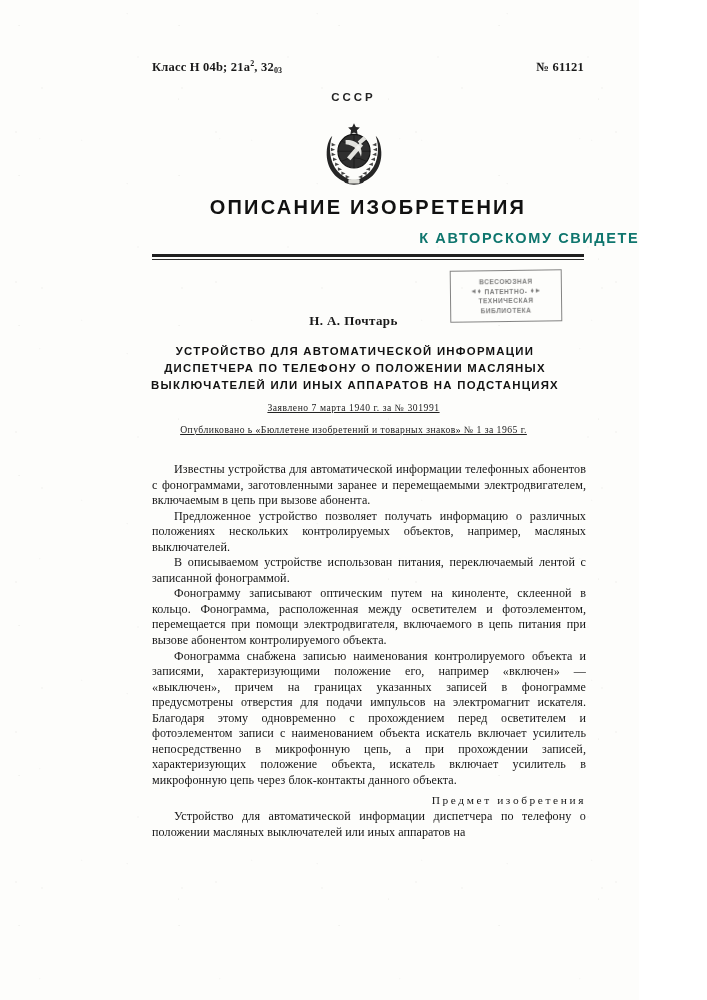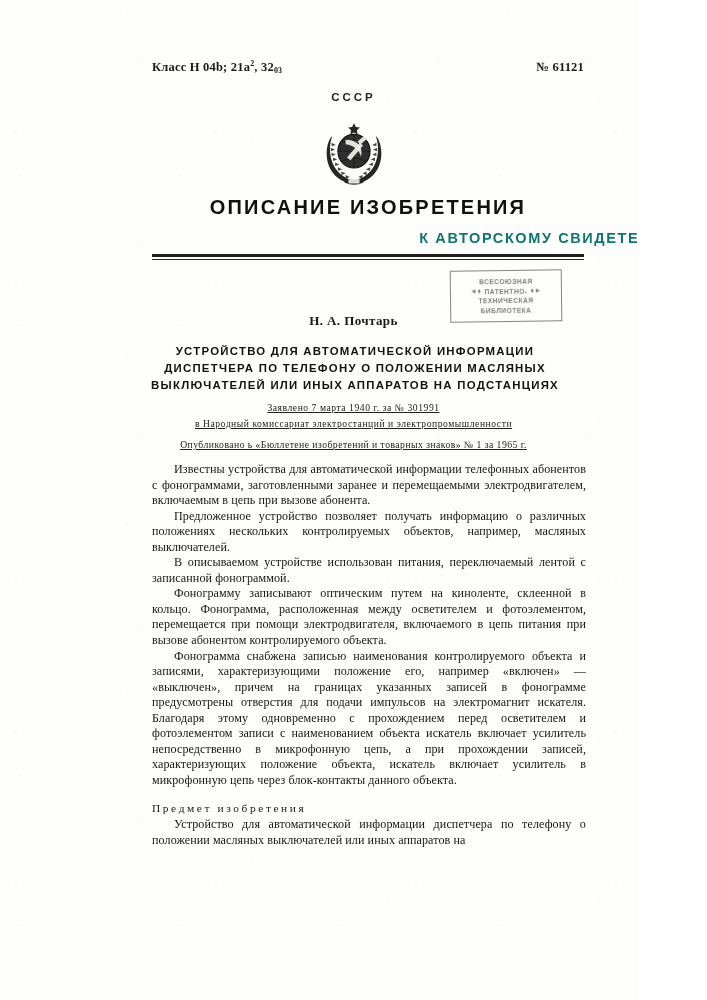--- a/index.html
+++ b/index.html
@@ -207,23 +207,23 @@
     font-size: 12.1px;
     line-height: 15.55px;
     text-align: justify;
     text-justify: inter-word;
     letter-spacing: .08px;
     color: #161616;
   }
   .body p .ind { display: inline-block; width: 22px; }
 
   .claims-head {
-    margin-top: 14px;
+    margin-top: 6px;
     margin-bottom: 3px;
-    text-align: left;
+    text-align: right;
     font-size: 11.4px;
     letter-spacing: 2.6px;
     color: #1a1a1a;
   }
 </style>
 </head>
 <body>
 
 <div class="page">
 
@@ -313,21 +313,20 @@
     <div class="author">Н. А. Почтарь</div>
 
     <div class="inv-title">
       <div>УСТРОЙСТВО ДЛЯ АВТОМАТИЧЕСКОЙ ИНФОРМАЦИИ</div>
       <div>ДИСПЕТЧЕРА ПО ТЕЛЕФОНУ О ПОЛОЖЕНИИ МАСЛЯНЫХ</div>
       <div>ВЫКЛЮЧАТЕЛЕЙ ИЛИ ИНЫХ АППАРАТОВ НА ПОДСТАНЦИЯХ</div>
     </div>
 
     <div class="meta">
       <div>Заявлено 7 марта 1940 г. за № 301991</div>
-      <div>в Народный комиссариат электростанций и электропромышленности</div>
       <div class="pub">Опубликовано ь «Бюллетене изобретений и товарных знаков» № 1 за 1965 г.</div>
     </div>
 
     <div class="body">
       <p><span class="ind"></span><span>Известны устройства для автоматической информации телефонных абонентов с фонограммами, заготовленными заранее и перемещаемыми электродвигателем, включаемым в цепь при вызове абонента.</span></p>
       <p><span class="ind"></span><span>Предложенное устройство позволяет получать информацию о различных положениях нескольких контролируемых объектов, например, масляных выключателей.</span></p>
       <p><span class="ind"></span><span>В описываемом устройстве использован питания, переключаемый лентой с записанной фонограммой.</span></p>
       <p><span class="ind"></span><span>Фонограмму записывают оптическим путем на киноленте, склеенной в кольцо. Фонограмма, расположенная между осветителем и фотоэлементом, перемещается при помощи электродвигателя, включаемого в цепь питания при вызове абонентом контролируемого объекта.</span></p>
       <p><span class="ind"></span><span>Фонограмма снабжена записью наименования контролируемого объекта и записями, характеризующими положение его, например «включен» — «выключен», причем на границах указанных записей в фонограмме предусмотрены отверстия для подачи импульсов на электромагнит искателя. Благодаря этому одновременно с прохождением перед осветителем и фотоэлементом  записи с наименованием объекта искатель включает усилитель непосредственно в микрофонную цепь, а при прохождении записей, характеризующих положение объекта, искатель включает усилитель в микрофонную цепь через блок-контакты данного объекта.</span></p>
 

